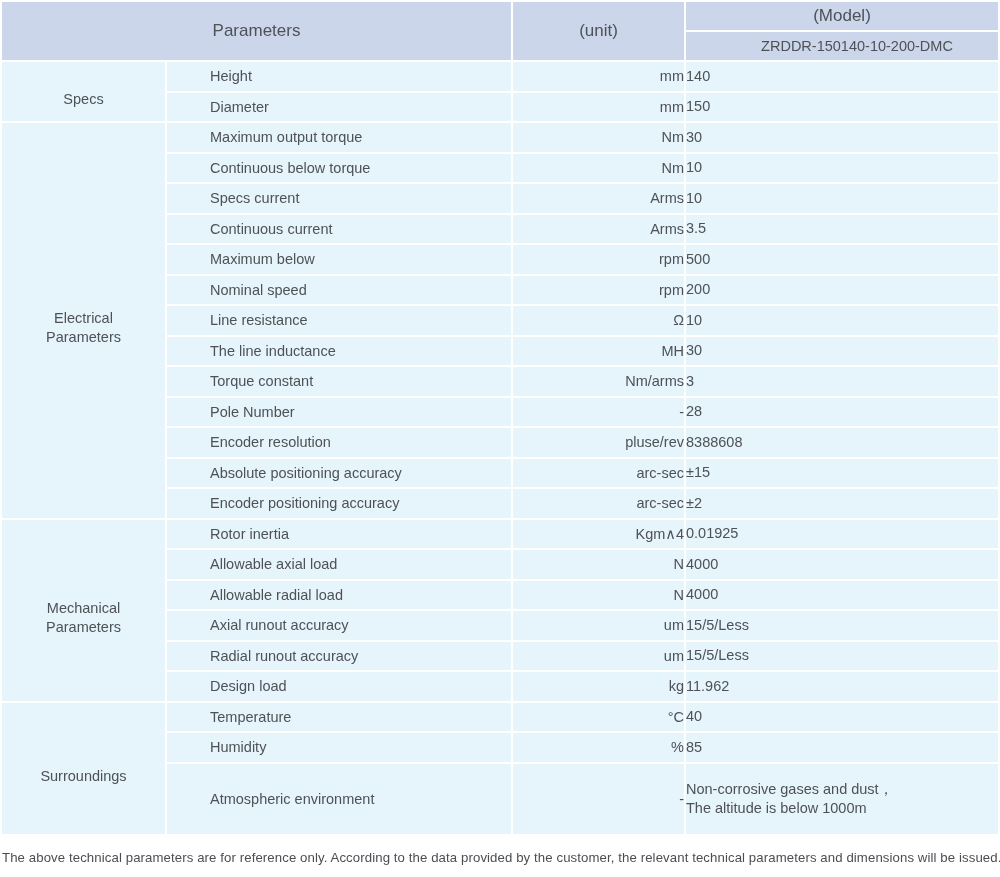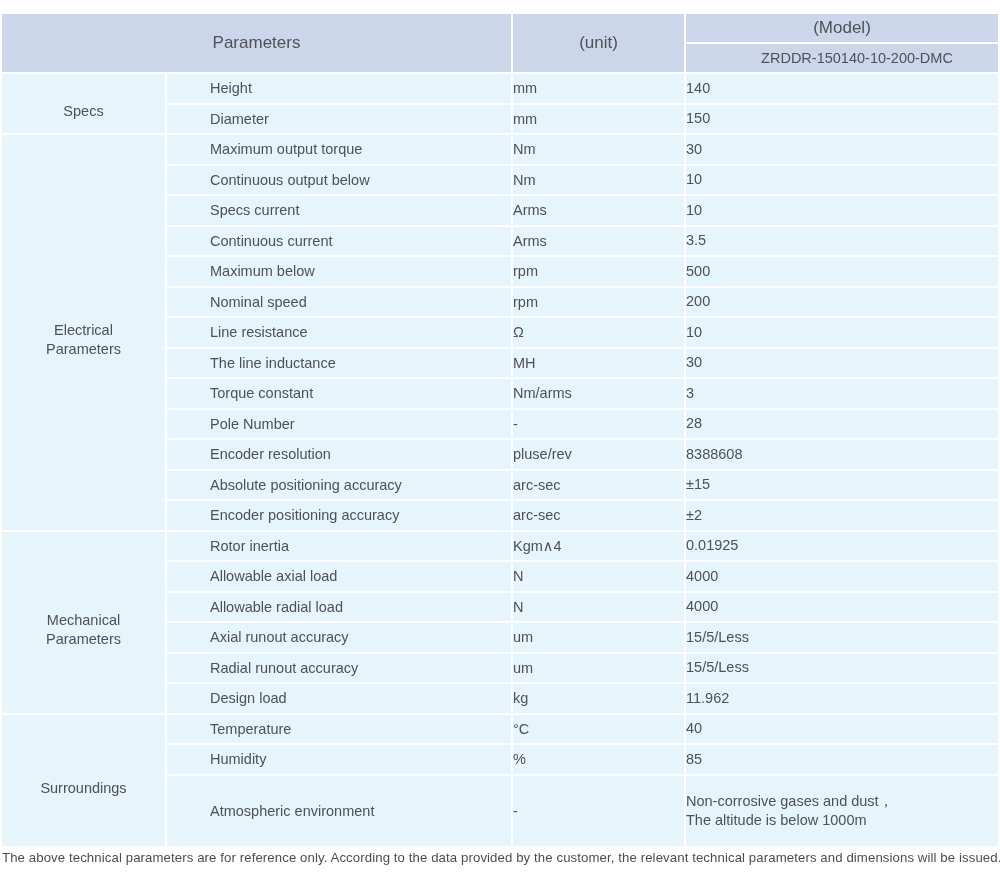--- a/index.html
+++ b/index.html
@@ -11,21 +11,21 @@
   .page {
     position: relative;
     width: 1000px;
     height: 877px;
     background: #ffffff;
     overflow: hidden;
   }
   table.spec-table {
     position: absolute;
     left: 0;
-    top: 12px;
+    top: 0;
     width: 1000px;
     border-collapse: separate;
     border-spacing: 2px;
     table-layout: fixed;
   }
   th, td {
     margin: 0;
     padding: 0;
     font-weight: normal;
     color: #4e5257;
@@ -58,21 +58,21 @@
   td.group-cell span {
     display: inline-block;
     max-width: 105px;
     margin-top: 16px;
   }
   td.parameter-cell {
     text-align: left;
     padding-left: 43px;
   }
   td.unit-cell {
-    text-align: left;
+    text-align: right;
   }
   td.value-cell {
     text-align: left;
     white-space: pre-line;
     line-height: 19px;
   }
   tr.tall td {
     height: 70px;
   }
   .footer-note {
@@ -120,21 +120,21 @@
           <td class="unit-cell">mm</td>
           <td class="value-cell">150</td>
         </tr>
         <tr>
           <td class="group-cell" rowspan="13"><span>Electrical Parameters</span></td>
           <td class="parameter-cell">Maximum output torque</td>
           <td class="unit-cell">Nm</td>
           <td class="value-cell">30</td>
         </tr>
         <tr>
-          <td class="parameter-cell">Continuous output below</td>
+          <td class="parameter-cell">Continuous below torque</td>
           <td class="unit-cell">Nm</td>
           <td class="value-cell">10</td>
         </tr>
         <tr>
           <td class="parameter-cell">Specs current</td>
           <td class="unit-cell">Arms</td>
           <td class="value-cell">10</td>
         </tr>
         <tr>
           <td class="parameter-cell">Continuous current</td>

